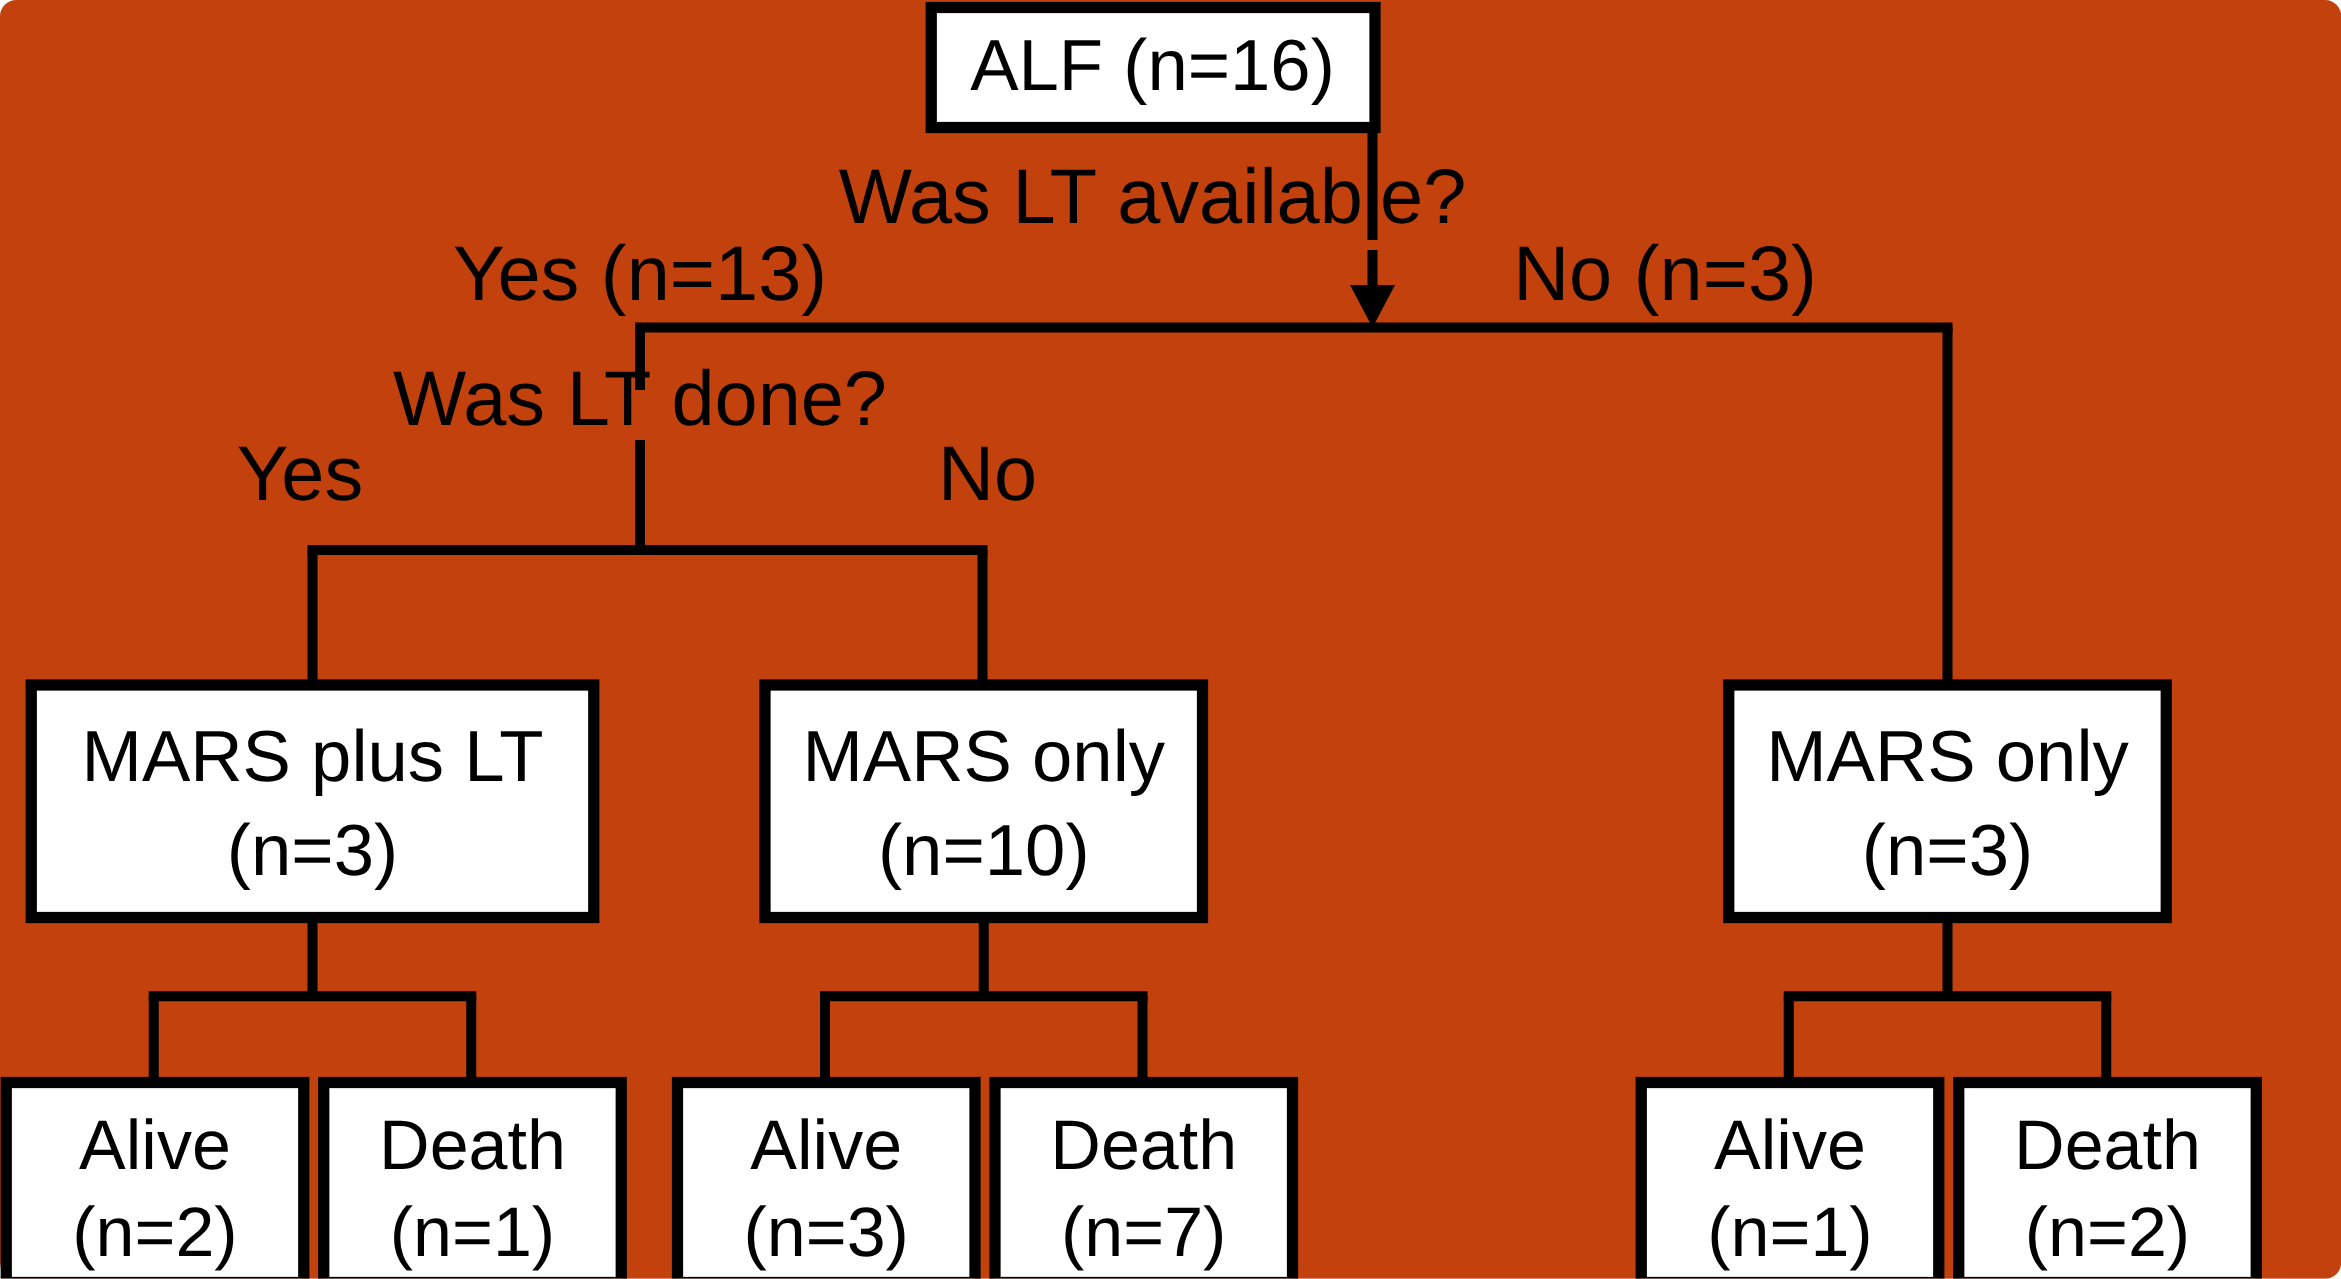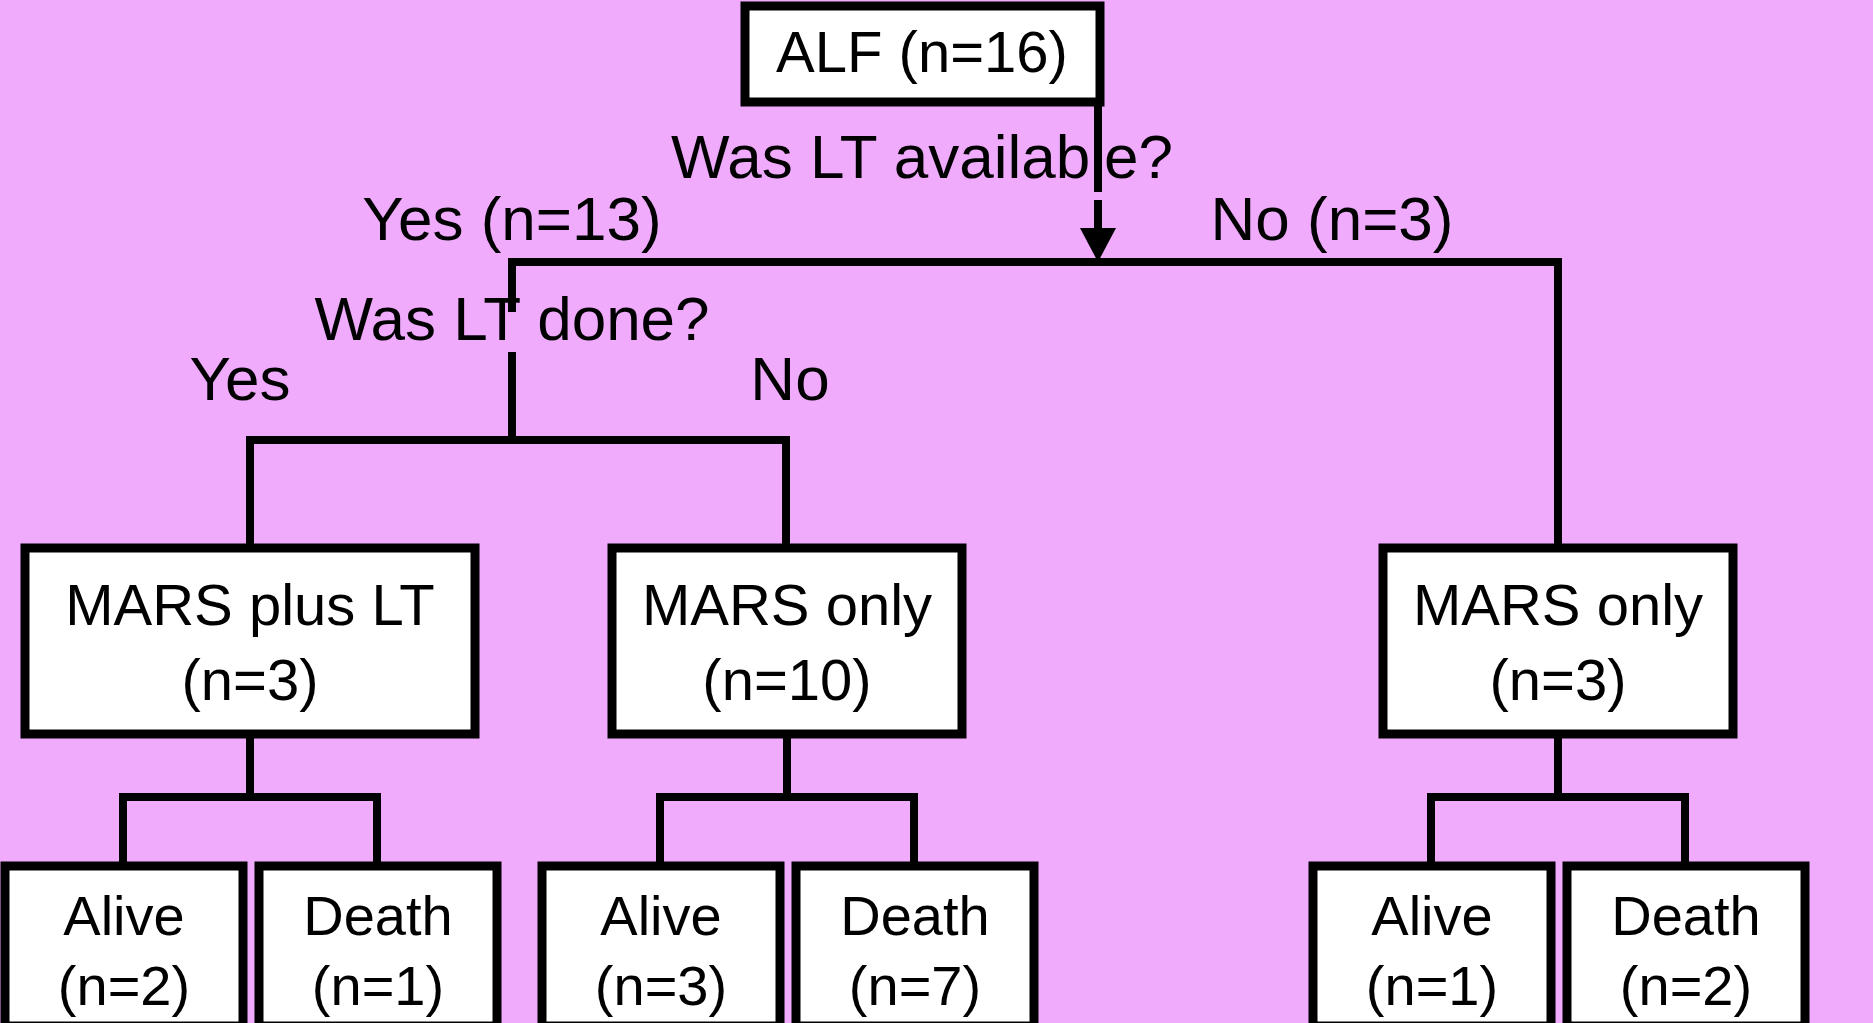--- a/index.html
+++ b/index.html
@@ -11,21 +11,22 @@
   body {
     width: 1873px;
     height: 1023px;
     overflow: hidden;
     font-family: "Liberation Sans", sans-serif;
   }
   #flowchart-root {
     position: relative;
     width: 1873px;
     height: 1023px;
-    background: #f0abfc;
+    background: #c2410c;
+    border-radius: 13px;
   }
   svg#chart-svg {
     position: absolute;
     left: 0;
     top: 0;
     width: 1873px;
     height: 1023px;
     display: block;
   }
   .node-box {

